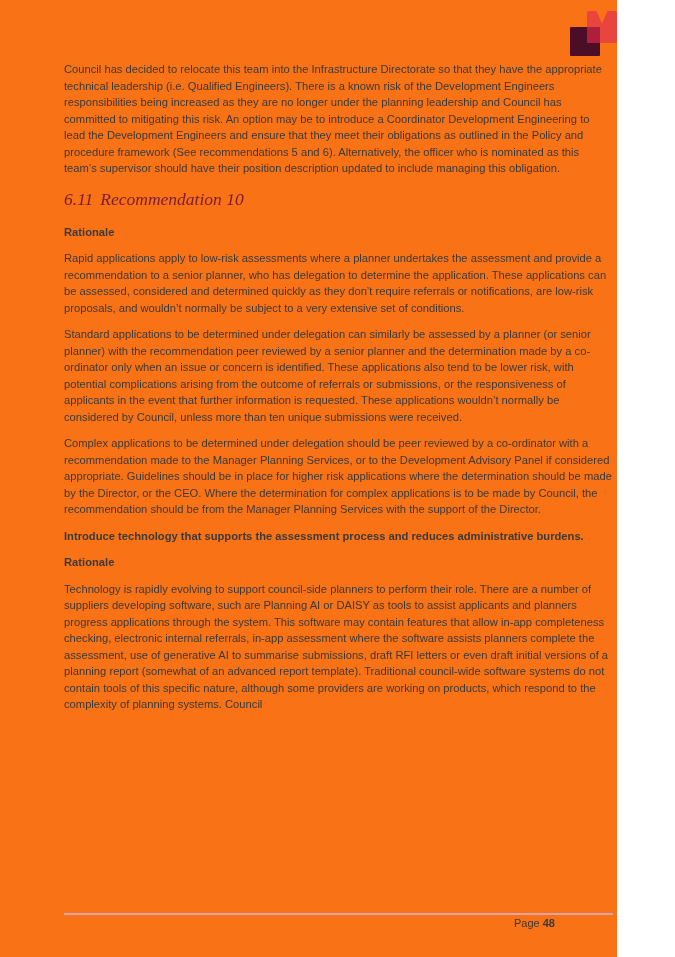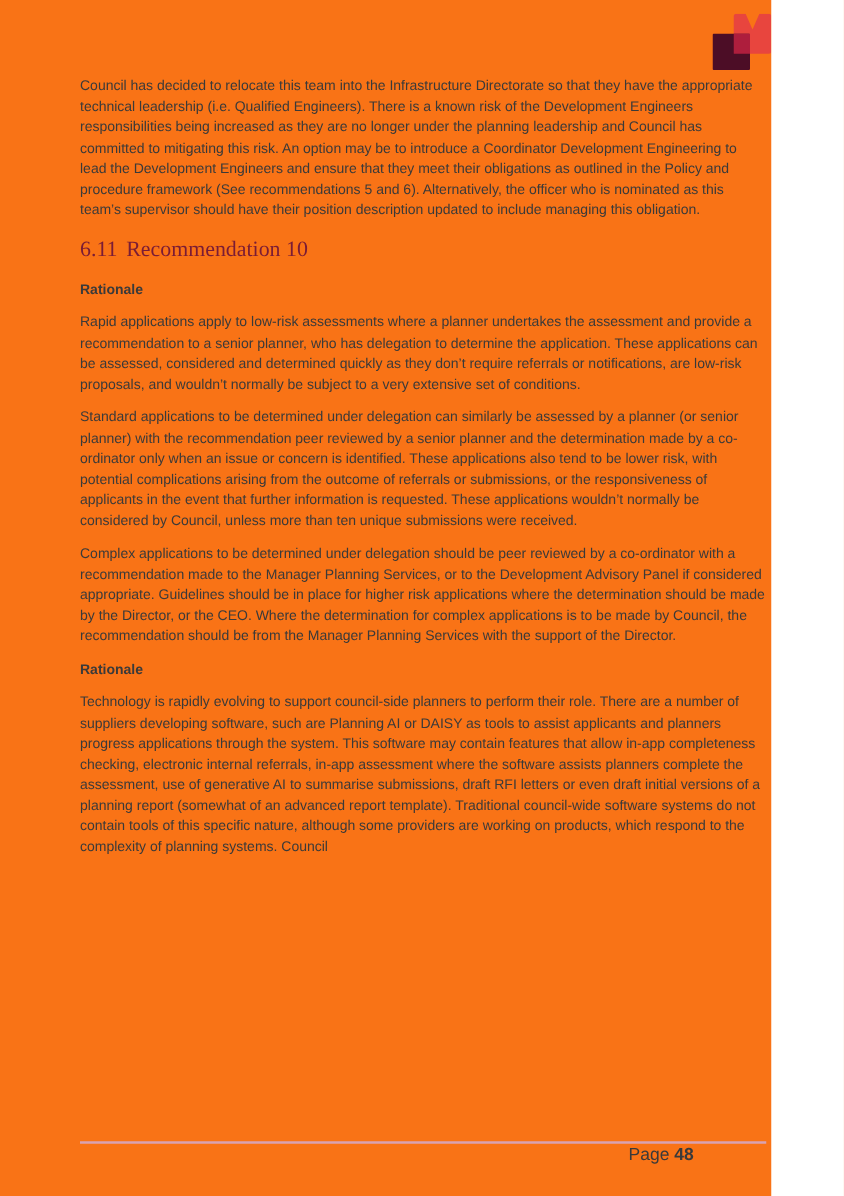--- a/index.html
+++ b/index.html
@@ -32,35 +32,36 @@
     text-align: left;
   }
   p.lead, p.sub { font-weight: bold; }
   h2.section-heading {
     font-family: "Liberation Serif", "DejaVu Serif", serif;
     font-size: 17.5px;
     line-height: 22px;
     font-weight: 500;
     color: #7a1c36;
     margin: 11px 0 14px 0;
+    font-style: italic;
   }
   h2.section-heading .hnum { margin-right: 7px; }
   .footer-divider {
     position: absolute;
     left: 64px;
     top: 913px;
     width: 549px;
     height: 2px;
     background: #d9a3b2;
   }
   .footer-text {
     position: absolute;
     top: 917px;
     right: 62px;
-    font-size: 14px;
+    font-size: 11px;
     line-height: 13px;
     color: #3a3a3a;
   }
   .footer-text .b { font-weight: bold; }
 </style>
 </head>
 <body>
 
 <div class="page">
 
@@ -81,20 +82,21 @@
     </h2>
 
 
     <p class="sub">Rationale</p>
 
     <p class="body">Rapid applications apply to low-risk assessments where a planner undertakes the assessment and provide a recommendation to a senior planner, who has delegation to determine the application. These applications can be assessed, considered and determined quickly as they don’t require referrals or notifications, are low-risk proposals, and wouldn’t normally be subject to a very extensive set of conditions.</p>
     <p class="body">Standard applications to be determined under delegation can similarly be assessed by a planner (or senior planner) with the recommendation peer reviewed by a senior planner and the determination made by a co-ordinator only when an issue or concern is identified. These applications also tend to be lower risk, with potential complications arising from the outcome of referrals or submissions, or the responsiveness of applicants in the event that further information is requested. These applications wouldn’t normally be considered by Council, unless more than ten unique submissions were received.</p>
     <p class="body">Complex applications to be determined under delegation should be peer reviewed by a co-ordinator with a recommendation made to the Manager Planning Services, or to the Development Advisory Panel if considered appropriate. Guidelines should be in place for higher risk applications where the determination should be made by the Director, or the CEO. Where the determination for complex applications is to be made by Council, the recommendation should be from the Manager Planning Services with the support of the Director.</p>
 
 
+    <p class="lead">Introduce technology that supports the assessment process and reduces administrative burdens.</p>
 
     <p class="sub">Rationale</p>
 
     <p class="body">Technology is rapidly evolving to support council-side planners to perform their role. There are a number of suppliers developing software, such are Planning AI or DAISY as tools to assist applicants and planners progress applications through the system. This software may contain features that allow in-app completeness checking, electronic internal referrals, in-app assessment where the software assists planners complete the assessment, use of generative AI to summarise submissions, draft RFI letters or even draft initial versions of a planning report (somewhat of an advanced report template). Traditional council-wide software systems do not contain tools of this specific nature, although some providers are working on products, which respond to the complexity of planning systems. Council</p>
 
   </div>
 
   <div class="footer-divider"></div>
   <div class="footer-text">
     <span>Page</span>

